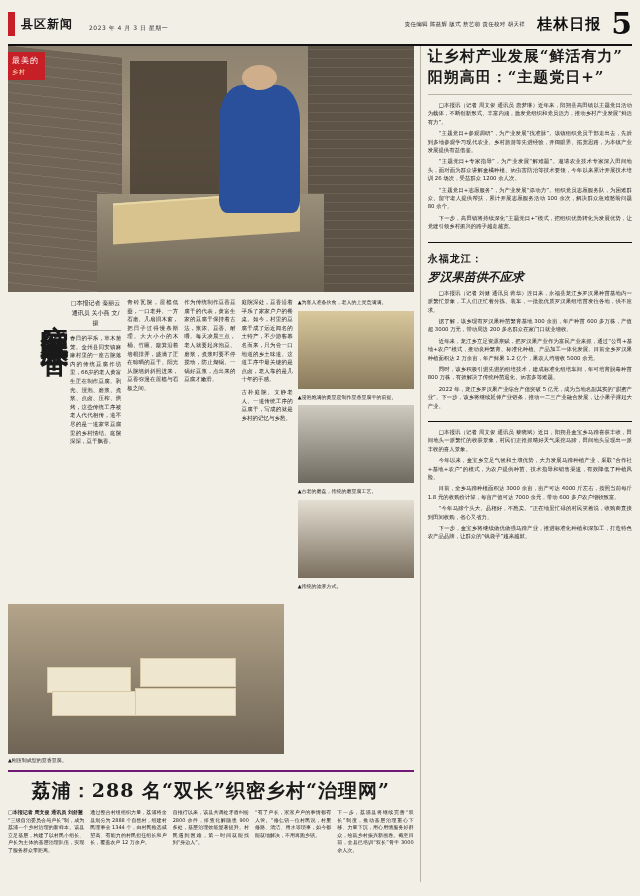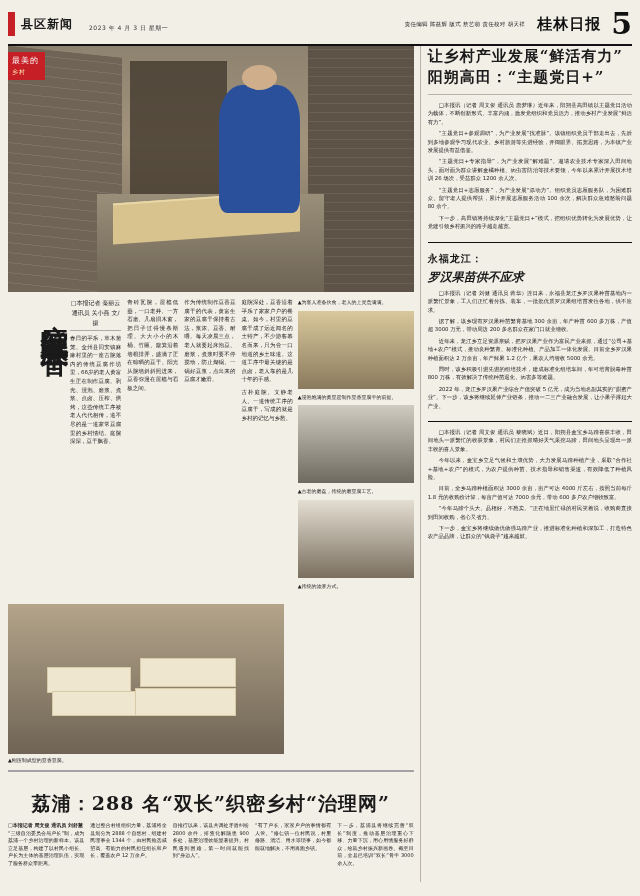--- a/index.html
+++ b/index.html
@@ -153,21 +153,21 @@
   .photo-bottom{
     height:150px;width:276px;margin-top:6px;
     background:linear-gradient(180deg,#b3a48a,#6f6455);
     position:relative;overflow:hidden;
   }
   .tofu{position:absolute;background:#efe6cf;border:1px solid #d9cba9;}
   .cap-bottom{font-size:5px;line-height:8px;margin-top:2px;width:276px;}
 
   
   .feature{
-    margin-top:6px;border-top:2px solid #a3a3a3;padding-top:16px;
+    margin-top:6px;border-top:2px solid #701a75;padding-top:3px;
   }
   .feature-title{
     font-family:"DejaVu Serif", serif;
     font-weight:bold;font-size:19px;text-align:center;
     letter-spacing:1px;margin:3px 0 5px 0;
   }
   .feature-cols{
     display:flex;gap:6px;
     font-size:5px;line-height:7.6px;text-align:justify;color:#222;
   }

